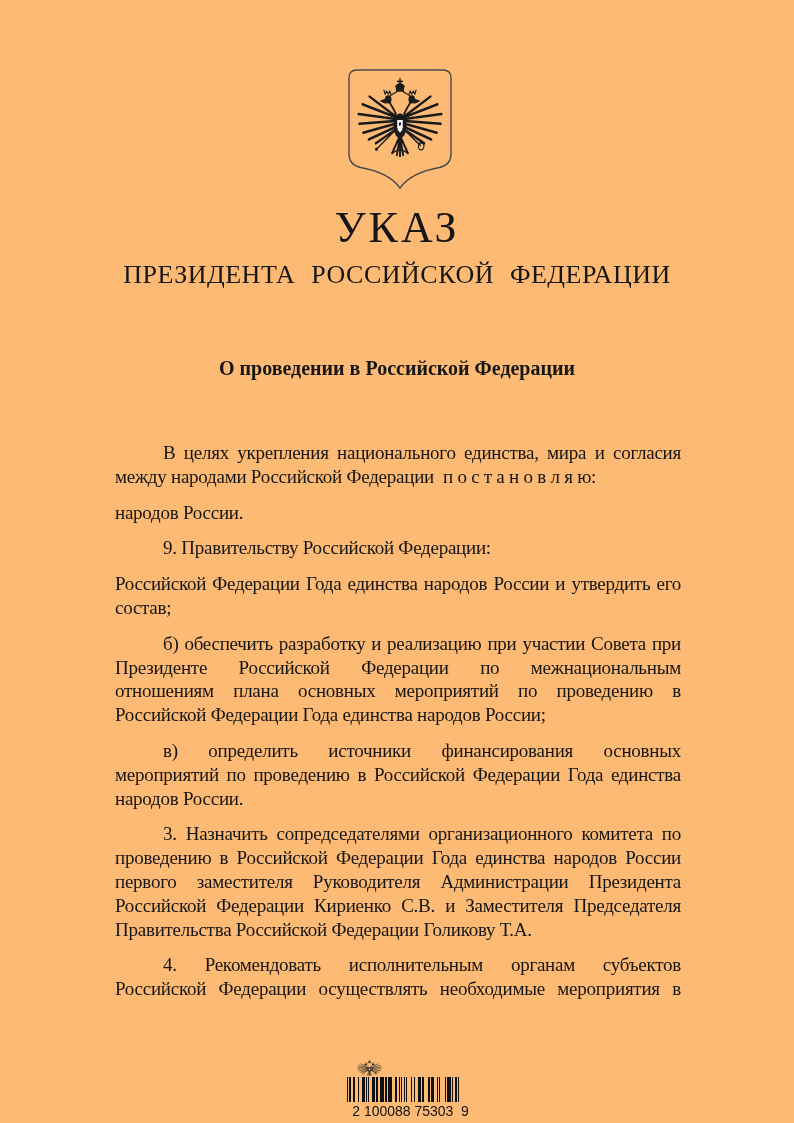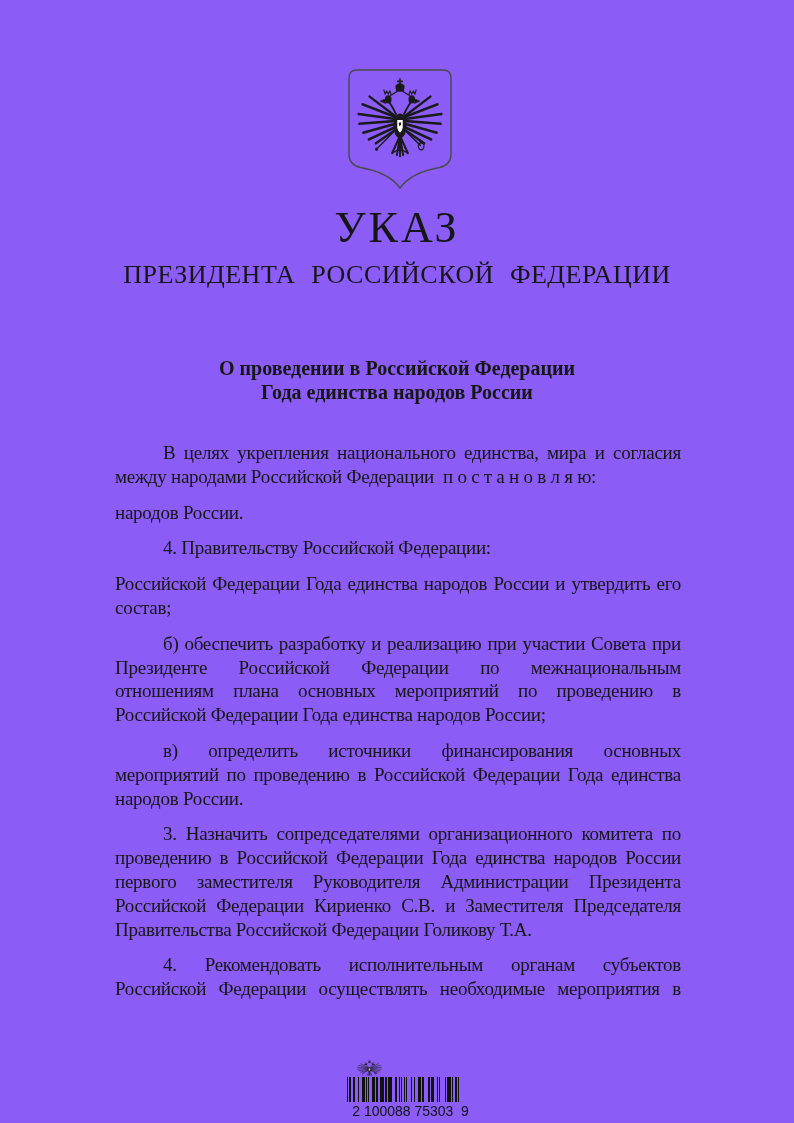--- a/index.html
+++ b/index.html
@@ -1,18 +1,18 @@
 <!DOCTYPE html>
 <html lang="ru"><head>
 <meta charset="utf-8">
 <style>
   html,body { margin:0; padding:0; background:#ffffff; }
   .page {
     position:relative; width:794px; height:1123px; margin:0 auto;
-    background:#8b5cf6; overflow:hidden;
+    background:#fdba74; overflow:hidden;
     font-family:"Liberation Serif","DejaVu Serif",serif;
     color:#161616;
   }
 
   
   .emblem-box { position:absolute; left:347px; top:68px; width:106px; height:124px; }
   .emblem-shield { position:absolute; left:0; top:0; width:106px; height:124px; }
   .emblem-eagle { position:absolute; left:6px; top:9px; width:94px; height:82px; }
 
   
@@ -109,33 +109,32 @@
     </svg>
     <svg class="emblem-eagle" viewBox="0 0 120 84" preserveAspectRatio="none">
       <use href="#dbl-eagle"></use>
     </svg>
   </div>
 
   <div class="decree-type">УКАЗ</div>
   <div class="decree-issuer">ПРЕЗИДЕНТА РОССИЙСКОЙ ФЕДЕРАЦИИ</div>
   <div class="decree-title">
     <div>О проведении в Российской Федерации</div>
-    <div>Года единства народов России</div>
   </div>
 
   <div class="decree-body">
       <div class="para">
         <div class="bline first">В целях укрепления национального единства, мира и согласия</div>
         <div class="bline last">между народами Российской Федерации&nbsp; п&nbsp;о&nbsp;с&nbsp;т&nbsp;а&nbsp;н&nbsp;о&nbsp;в&nbsp;л&nbsp;я&nbsp;ю:</div>
       </div>
       <div class="para">
         <div class="bline last">народов России.</div>
       </div>
       <div class="para">
-        <div class="bline first last">4. Правительству Российской Федерации:</div>
+        <div class="bline first last">9. Правительству Российской Федерации:</div>
       </div>
       <div class="para">
         <div class="bline">Российской Федерации Года единства народов России и утвердить его</div>
         <div class="bline last">состав;</div>
       </div>
       <div class="para">
         <div class="bline first">б) обеспечить разработку и реализацию при участии Совета при</div>
         <div class="bline">Президенте Российской Федерации по межнациональным</div>
         <div class="bline">отношениям плана основных мероприятий по проведению в</div>
         <div class="bline last">Российской Федерации Года единства народов России;</div>

